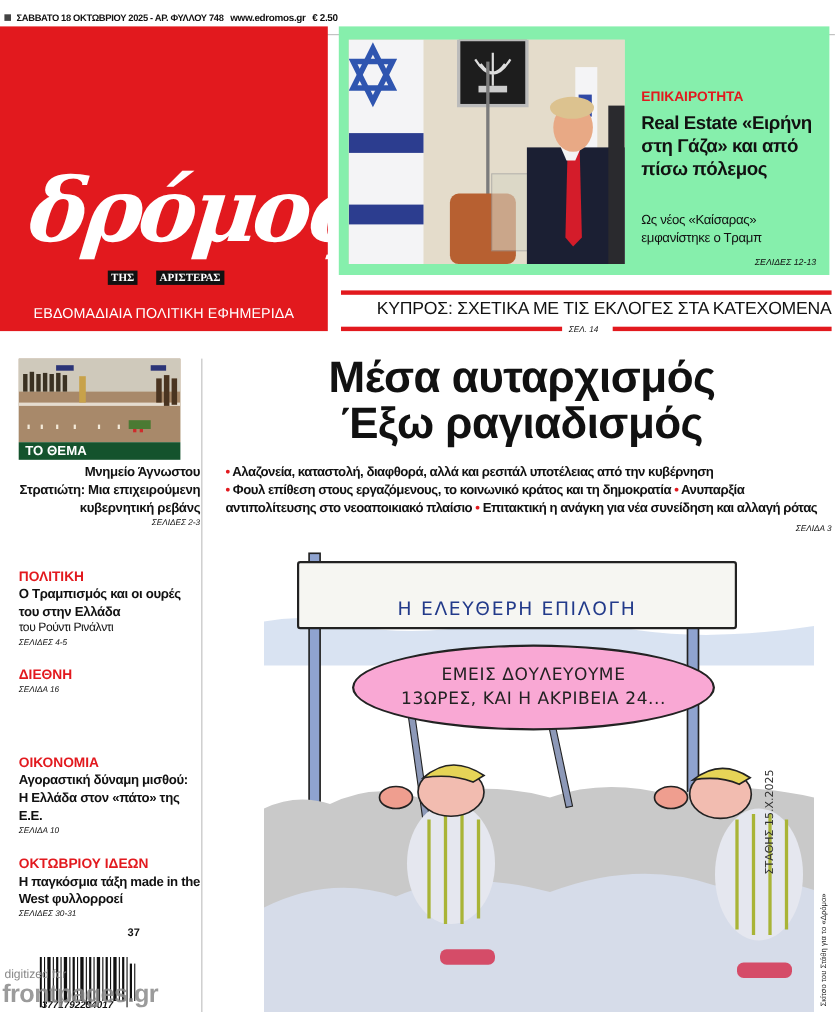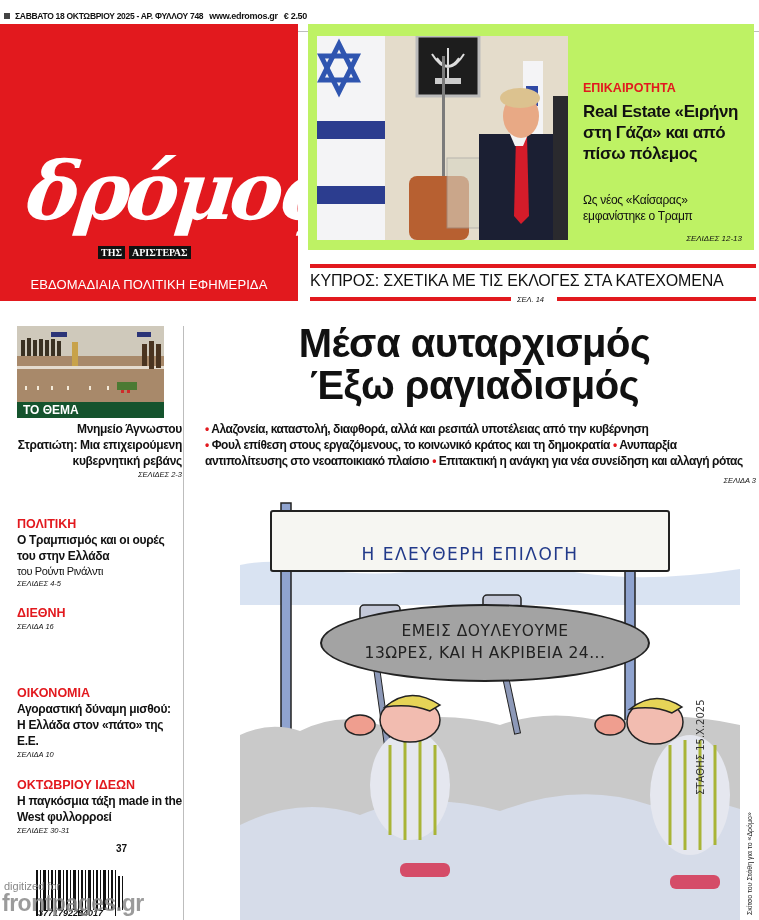--- a/index.html
+++ b/index.html
@@ -9,35 +9,35 @@
   
   .topbar { position: absolute; left: 0; top: 0; width: 759px; height: 32px; border-bottom: 1px solid #bdbdbd; display: flex; align-items: center; font-size: 8.5px; font-weight: bold; letter-spacing: -0.3px; }
   .topbar .sq { width: 6px; height: 6px; background: #444; margin: 0 5px 0 4px; }
   .topbar span { margin-right: 6px; }
   .topbar .site { font-size: 9px; }
 
   
   .mast { position: absolute; left: 0; top: 24px; width: 298px; height: 277px; background: #e2191e; }
   .logo { position: absolute; left: 28px; top: 112px; width: 250px; height: 120px; }
   .logo-word { position: absolute; left: 0; top: 0; font-family: "DejaVu Serif", serif; font-style: italic; font-weight: bold; font-size: 80px; color: #fff; letter-spacing: -4px; transform: skewX(-6deg); line-height: 110px; }
-  .logo-sub { position: absolute; left: 98px; top: 222px; display: flex; gap: 4px; font-family: "Liberation Serif", serif; font-weight: bold; font-size: 10px; text-align: right; }
+  .logo-sub { position: absolute; left: 98px; top: 222px; display: flex; gap: 17px; font-family: "Liberation Serif", serif; font-weight: bold; font-size: 10px; text-align: right; }
   .logo-sub span { background: #111; color: #fff; padding: 1px 3px; }
   .mast-tag { position: absolute; left: 0; width: 298px; bottom: 9px; text-align: center; color: #fff; font-size: 13px; letter-spacing: 0.1px; }
 
   
-  .feature { position: absolute; left: 308px; top: 24px; width: 446px; height: 226px; background: #bef264; }
+  .feature { position: absolute; left: 308px; top: 24px; width: 446px; height: 226px; background: #86efac; }
   .feature .photo { position: absolute; left: 9px; top: 12px; width: 251px; height: 204px; overflow: hidden; background: #e7dfcf; }
   .feature .kicker { position: absolute; left: 275px; top: 57px; color: #e2191e; font-weight: bold; font-size: 12.5px; }
   .feature .title { position: absolute; left: 275px; top: 77px; width: 170px; font-weight: bold; font-size: 17px; line-height: 21px; letter-spacing: -0.4px; }
   .feature .sub { position: absolute; left: 275px; top: 168px; width: 170px; font-size: 12px; line-height: 16px; letter-spacing: -0.3px; }
   .feature .pages { position: absolute; right: 12px; top: 210px; font-size: 8px; font-style: italic; }
 
   
   .redline { position: absolute; height: 4px; background: #e2191e; }
-  .cyprus { position: absolute; left: 310px; top: 272px; width: 446px; text-align: left; font-size: 16px; letter-spacing: -0.2px; }
+  .cyprus { position: absolute; left: 310px; top: 272px; width: 446px; text-align: right; font-size: 16px; letter-spacing: -0.2px; }
   .cyprus-page { position: absolute; left: 517px; top: 295px; font-size: 7.5px; font-style: italic; }
 
   
   .vdiv { position: absolute; left: 183px; top: 326px; width: 1px; height: 594px; background: #bdbdbd; }
   .thumb { position: absolute; left: 17px; top: 326px; width: 147px; height: 76px; overflow: hidden; background: #a58b6c; }
   .thema-band { position: absolute; left: 17px; top: 402px; width: 147px; height: 16px; background: #14532d; color: #fff; font-weight: bold; font-size: 12px; padding-left: 6px; line-height: 16px; }
   .lblock { position: absolute; left: 17px; width: 165px; }
   .lblock .cat { color: #e2191e; font-weight: bold; font-size: 12.5px; line-height: 15px; }
   .lblock .hd { font-weight: bold; font-size: 12px; line-height: 16px; letter-spacing: -0.3px; }
   .lblock .by { font-size: 11px; line-height: 14px; letter-spacing: -0.4px; }
@@ -47,21 +47,21 @@
   .headline { position: absolute; left: 190px; top: 322px; width: 569px; text-align: center; font-weight: bold; font-size: 40px; line-height: 42px; letter-spacing: -0.5px; }
   .bullets { position: absolute; left: 205px; top: 421px; width: 554px; font-weight: bold; font-size: 12px; line-height: 16px; letter-spacing: -0.45px; }
   .bullets .dot { color: #e2191e; }
   .bullets-page { position: absolute; right: 3px; top: 476px; font-size: 7.5px; font-style: italic; }
 
   
   .cartoon { position: absolute; left: 240px; top: 495px; width: 500px; height: 425px; overflow: hidden; }
   .sign-board { position: absolute; left: 30px; top: 15px; width: 400px; height: 62px; background: #f6f6f2; border: 2px solid #222; border-radius: 3px; }
   .sign-t1 { position: absolute; left: 0; width: 100%; top: 2px; text-align: center; font-family: "DejaVu Sans", sans-serif; font-size: 22px; color: #222; letter-spacing: 2px; }
   .sign-t2 { position: absolute; left: 0; width: 100%; top: 32px; text-align: center; font-family: "DejaVu Sans", sans-serif; font-size: 17px; color: #223a8a; letter-spacing: 1.5px; }
-  .bubble { position: absolute; left: 80px; top: 109px; width: 330px; height: 78px; background: #a3a3a3; border: 2px solid #222; border-radius: 50%; }
+  .bubble { position: absolute; left: 80px; top: 91px; width: 330px; height: 78px; background: #f9a8d4; border: 2px solid #222; border-radius: 50%; }
   .bubble-text { position: absolute; left: 0; top: 14px; width: 100%; text-align: center; font-family: "DejaVu Sans", sans-serif; font-size: 15.5px; line-height: 22px; color: #222; letter-spacing: 0.5px; }
   .sig { position: absolute; left: 455px; top: 300px; transform: rotate(-90deg); transform-origin: left top; font-family: "DejaVu Sans", sans-serif; font-size: 10px; color: #333; white-space: nowrap; }
   .credit { position: absolute; left: 746px; top: 915px; transform: rotate(-90deg); transform-origin: left top; font-size: 7px; white-space: nowrap; color: #222; }
 
   
   .barcode { position: absolute; left: 36px; top: 870px; width: 90px; height: 46px; }
   .issue-num { position: absolute; left: 116px; top: 843px; font-weight: bold; font-size: 10px; }
   .wm1 { position: absolute; left: 4px; top: 880px; font-size: 11px; color: #888; }
   .wm2 { position: absolute; left: 2px; top: 890px; font-size: 23px; font-weight: bold; color: #8a8a8a; letter-spacing: -0.5px; opacity: 0.85; }
   .bar-digits { position: absolute; left: 38px; top: 908px; font-size: 9px; font-weight: bold; font-style: italic; }

